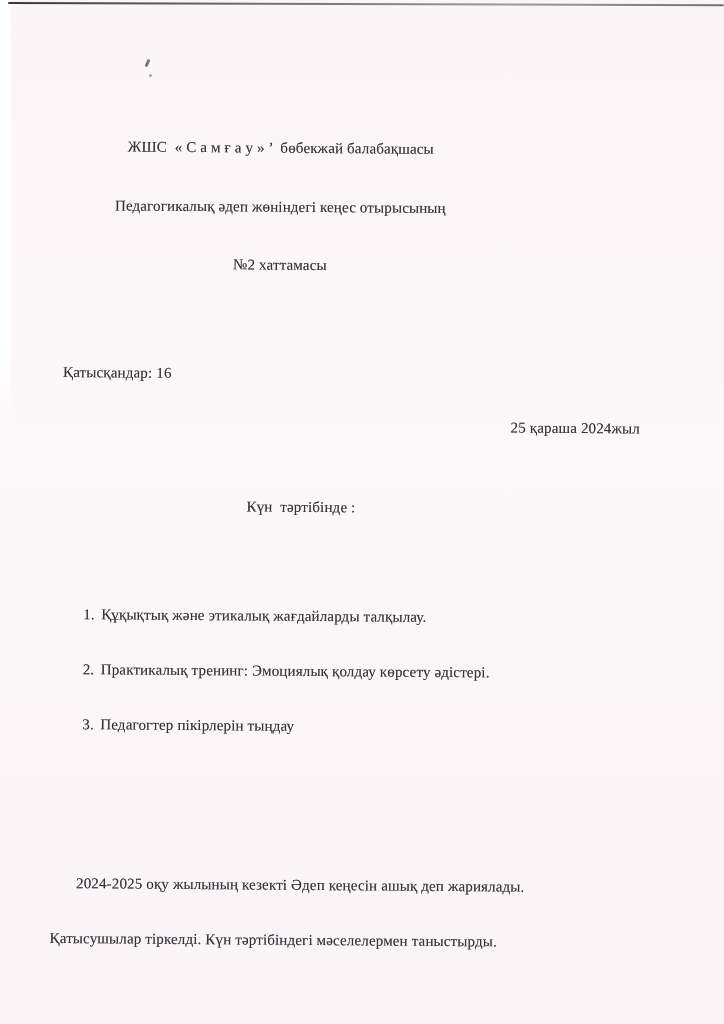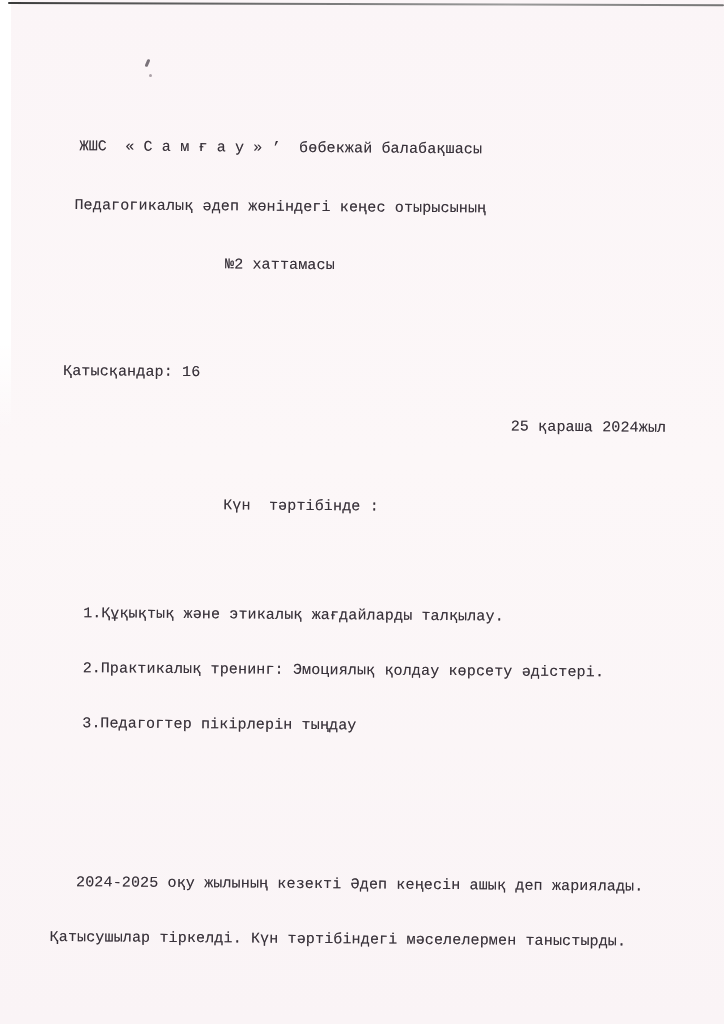--- a/index.html
+++ b/index.html
@@ -7,21 +7,21 @@
     padding: 0;
     background: #ffffff;
     width: 724px;
     height: 1024px;
     overflow: hidden;
   }
   .scan {
     position: relative;
     width: 724px;
     height: 1024px;
-    font-family: Liberation Mono, monospace;
+    font-family: Liberation Serif, serif;
     color: #38323a;
   }
   .page-fill {
     position: absolute;
     inset: 0;
     background: linear-gradient(180deg, #fbf5f7 0%, #fcf7f8 45%, #faf4f6 100%);
   }
   .left-strip {
     position: absolute;
     left: 0; top: 0;

